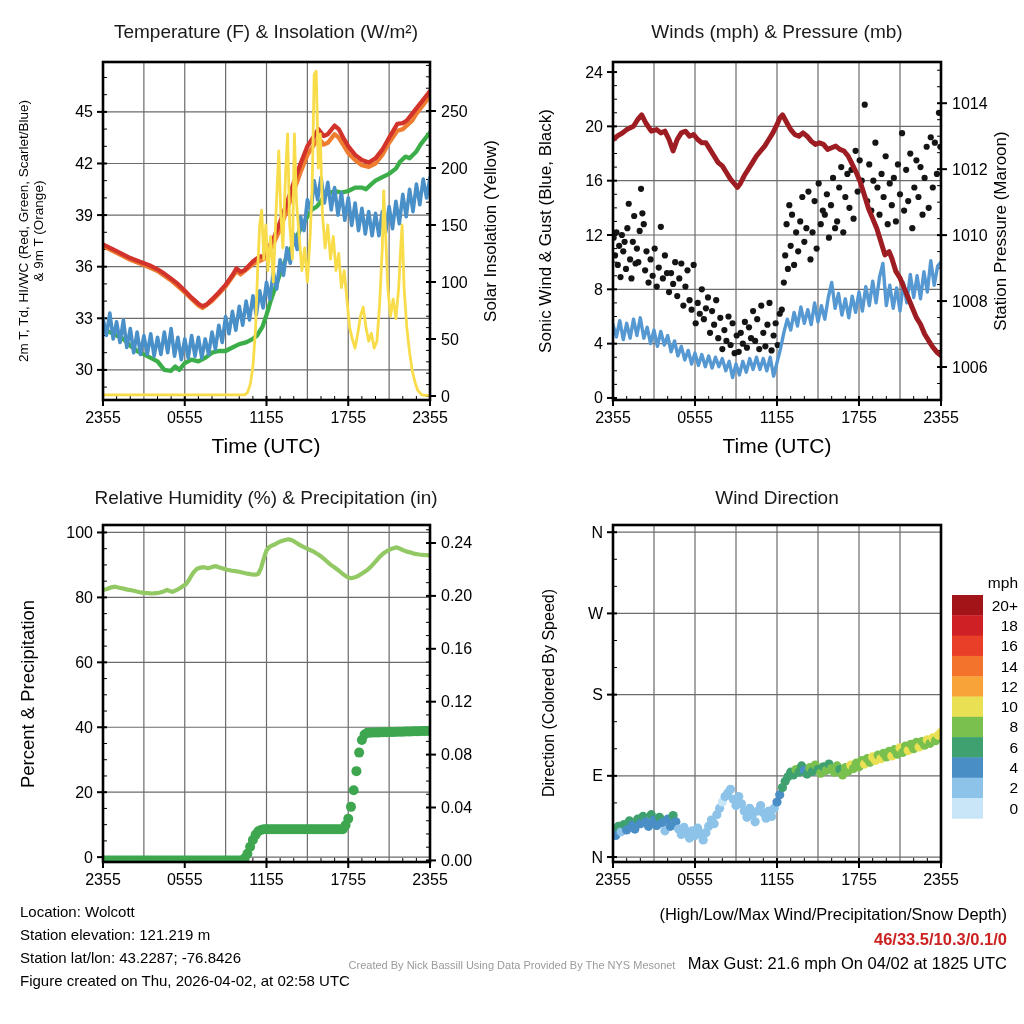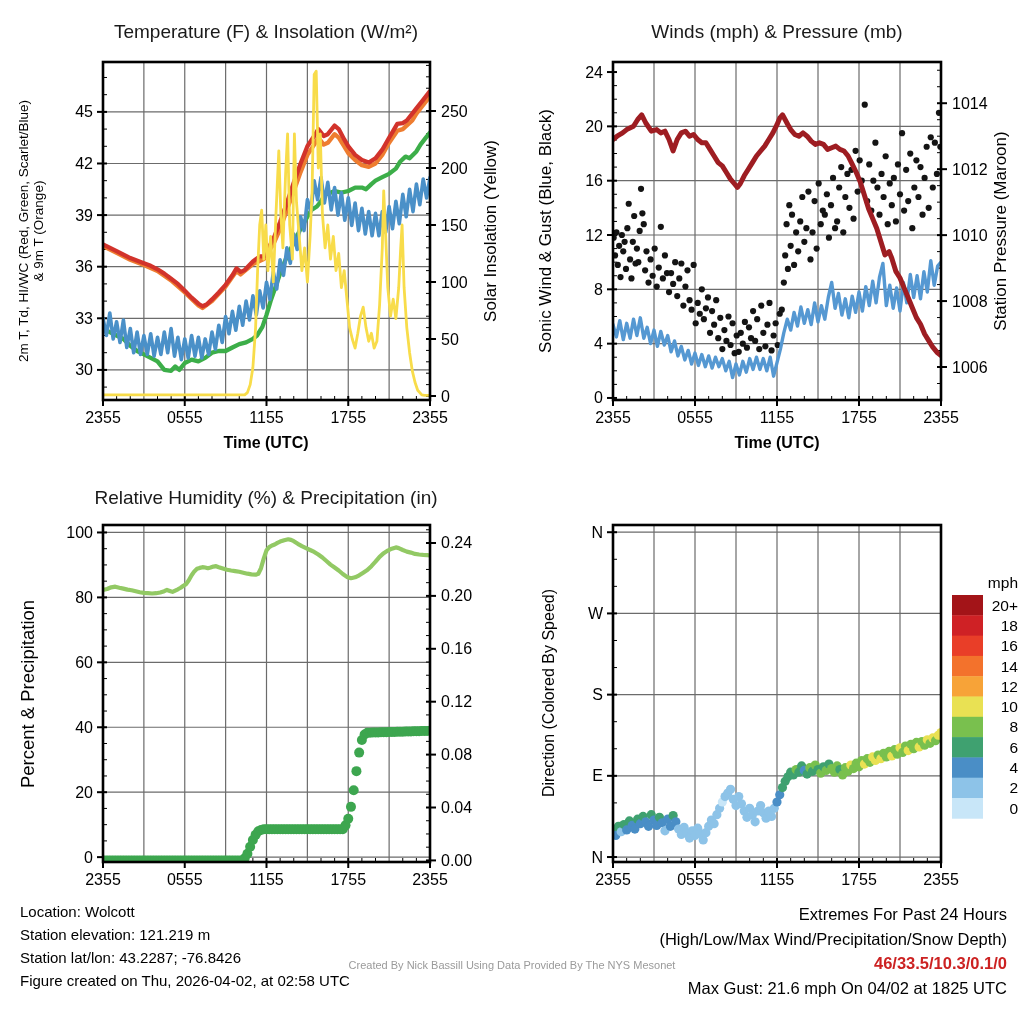--- a/index.html
+++ b/index.html
@@ -1,20 +1,20 @@
 <!DOCTYPE html>
 <html><head>
 <meta charset="utf-8">
 <style>
   html,body{margin:0;padding:0;background:#fff;}
   #fig{position:relative;width:1024px;height:1024px;background:#fff;overflow:hidden;
        font-family:"Liberation Sans", sans-serif;color:#000;}
   svg.chart{position:absolute;}
   .ctitle{position:absolute;text-align:center;font-size:19px;color:#1a1a1a;}
-  .xlab{position:absolute;text-align:center;font-size:16px;font-weight:bold;}
+  .xlab{position:absolute;text-align:center;font-size:21px;}
   .rot{position:absolute;transform:rotate(-90deg);text-align:center;}
   .fline{position:absolute;left:20px;font-size:15px;white-space:nowrap;}
   .exline{white-space:nowrap;}
   #extremes{position:absolute;right:17px;top:902px;width:620px;text-align:right;
             font-size:16.5px;line-height:24.5px;}
   #credit{position:absolute;left:0;top:959px;width:1024px;text-align:center;
           font-size:11px;color:#9a9a9a;}
   svg text{font-family:"Liberation Sans", sans-serif;fill:#000;}
 </style>
 </head>
@@ -909,40 +909,40 @@
         <rect x="440" y="317.70000000000005" width="31" height="20.7" fill="#8dc3e8"></rect>
         <text x="506" y="333.35" text-anchor="end" font-size="15.5px">2</text>
         <rect x="440" y="338" width="31" height="20.7" fill="#c8e6f8"></rect>
         <text x="506" y="353.65" text-anchor="end" font-size="15.5px">0</text>
       </g>
     </svg>
 
   <div class="ctitle" style="left:20px;top:21px;width:492px">Temperature (F) &amp; Insolation (W/m²)</div>
   <div class="ctitle" style="left:532px;top:21px;width:490px">Winds (mph) &amp; Pressure (mb)</div>
   <div class="ctitle" style="left:20px;top:487px;width:492px">Relative Humidity (%) &amp; Precipitation (in)</div>
+  <div class="ctitle" style="left:532px;top:487px;width:490px">Wind Direction</div>
 
   <div class="xlab" style="left:20px;top:434px;width:492px">Time (UTC)</div>
   <div class="xlab" style="left:532px;top:434px;width:490px">Time (UTC)</div>
 
   <div class="rot" style="left:-169px;top:216px;width:400px;font-size:13.5px;line-height:15px">
     <div>2m T, Td, HI/WC (Red, Green, Scarlet/Blue)</div>
     <div>&amp; 9m T (Orange)</div>
   </div>
   <div class="rot" style="left:291px;top:221px;width:400px;font-size:17px">Solar Insolation (Yellow)</div>
   <div class="rot" style="left:346px;top:221px;width:400px;font-size:17px">Sonic Wind &amp; Gust (Blue, Black)</div>
   <div class="rot" style="left:801px;top:221px;width:400px;font-size:17px">Station Pressure (Maroon)</div>
   <div class="rot" style="left:-172px;top:683px;width:400px;font-size:18.5px">Percent &amp; Precipitation</div>
   <div class="rot" style="left:349px;top:684px;width:400px;font-size:16px">Direction (Colored By Speed)</div>
 
   <div class="fline" style="top:903px">Location: Wolcott</div>
   <div class="fline" style="top:926px">Station elevation: 121.219 m</div>
   <div class="fline" style="top:949px">Station lat/lon: 43.2287; -76.8426</div>
   <div class="fline" style="top:972px">Figure created on Thu, 2026-04-02, at 02:58 UTC</div>
 
   <div id="extremes">
-    <div class="exline">Extremes For Past 24 Hours</div>
     <div class="exline">(High/Low/Max Wind/Precipitation/Snow Depth)</div>
     <div class="exline" id="extremes-values" style="font-weight: bold; color: rgb(204, 34, 34);">46/33.5/10.3/0.1/0</div>
     <div class="exline">Max Gust: 21.6 mph On 04/02 at 1825 UTC</div>
   </div>
 
   <div id="credit">Created By Nick Bassill Using Data Provided By The NYS Mesonet</div>
 </div>
 
 </body></html>

